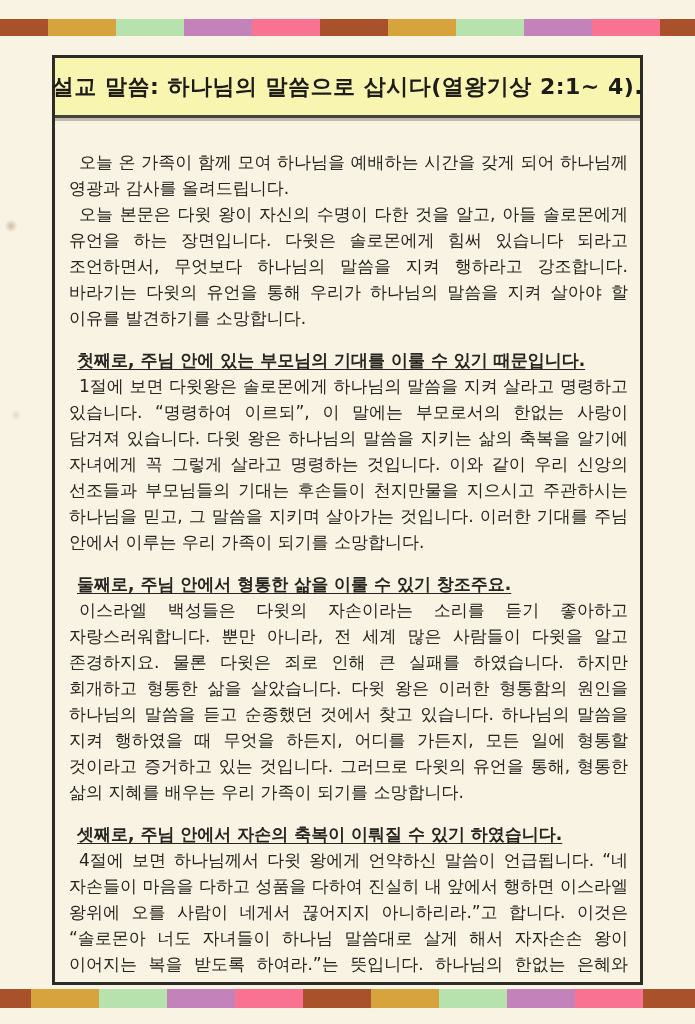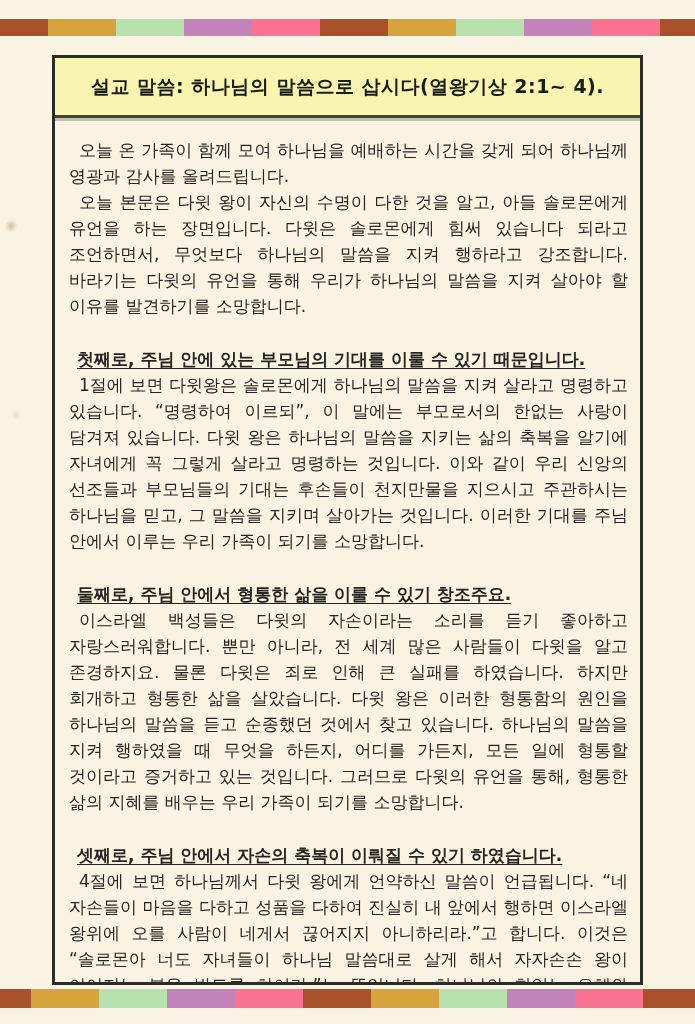--- a/index.html
+++ b/index.html
@@ -52,40 +52,40 @@
   }
   .title-bar {
     height: 60px;
     background: #f8f5b0;
     border-bottom: 3px solid #45443c;
     display: flex;
     align-items: center;
     justify-content: center;
   }
   .title-text {
-    font-size: 19px;
+    font-size: 22px;
     font-weight: bold;
     letter-spacing: 0.5px;
     color: #1d1c17;
     white-space: nowrap;
   }
   .content {
     height: 864px;
     border-top: 3px solid #c1bcab;
-    padding: 16px 12px 4px 14px;
+    padding: 28px 12px 4px 14px;
     font-size: 17px;
     line-height: 26px;
     text-align: justify;
     word-break: keep-all;
     overflow: hidden;
   }
   .para {
     text-indent: 10px;
   }
-  .section { margin-top: 27px; }
+  .section { margin-top: 16px; }
   .section-heading {
     font-size: 17px;
     font-weight: bold;
     text-indent: 8px;
   }
   .section-heading span {
     text-decoration: underline;
     text-underline-offset: 3px;
   }
 </style>

